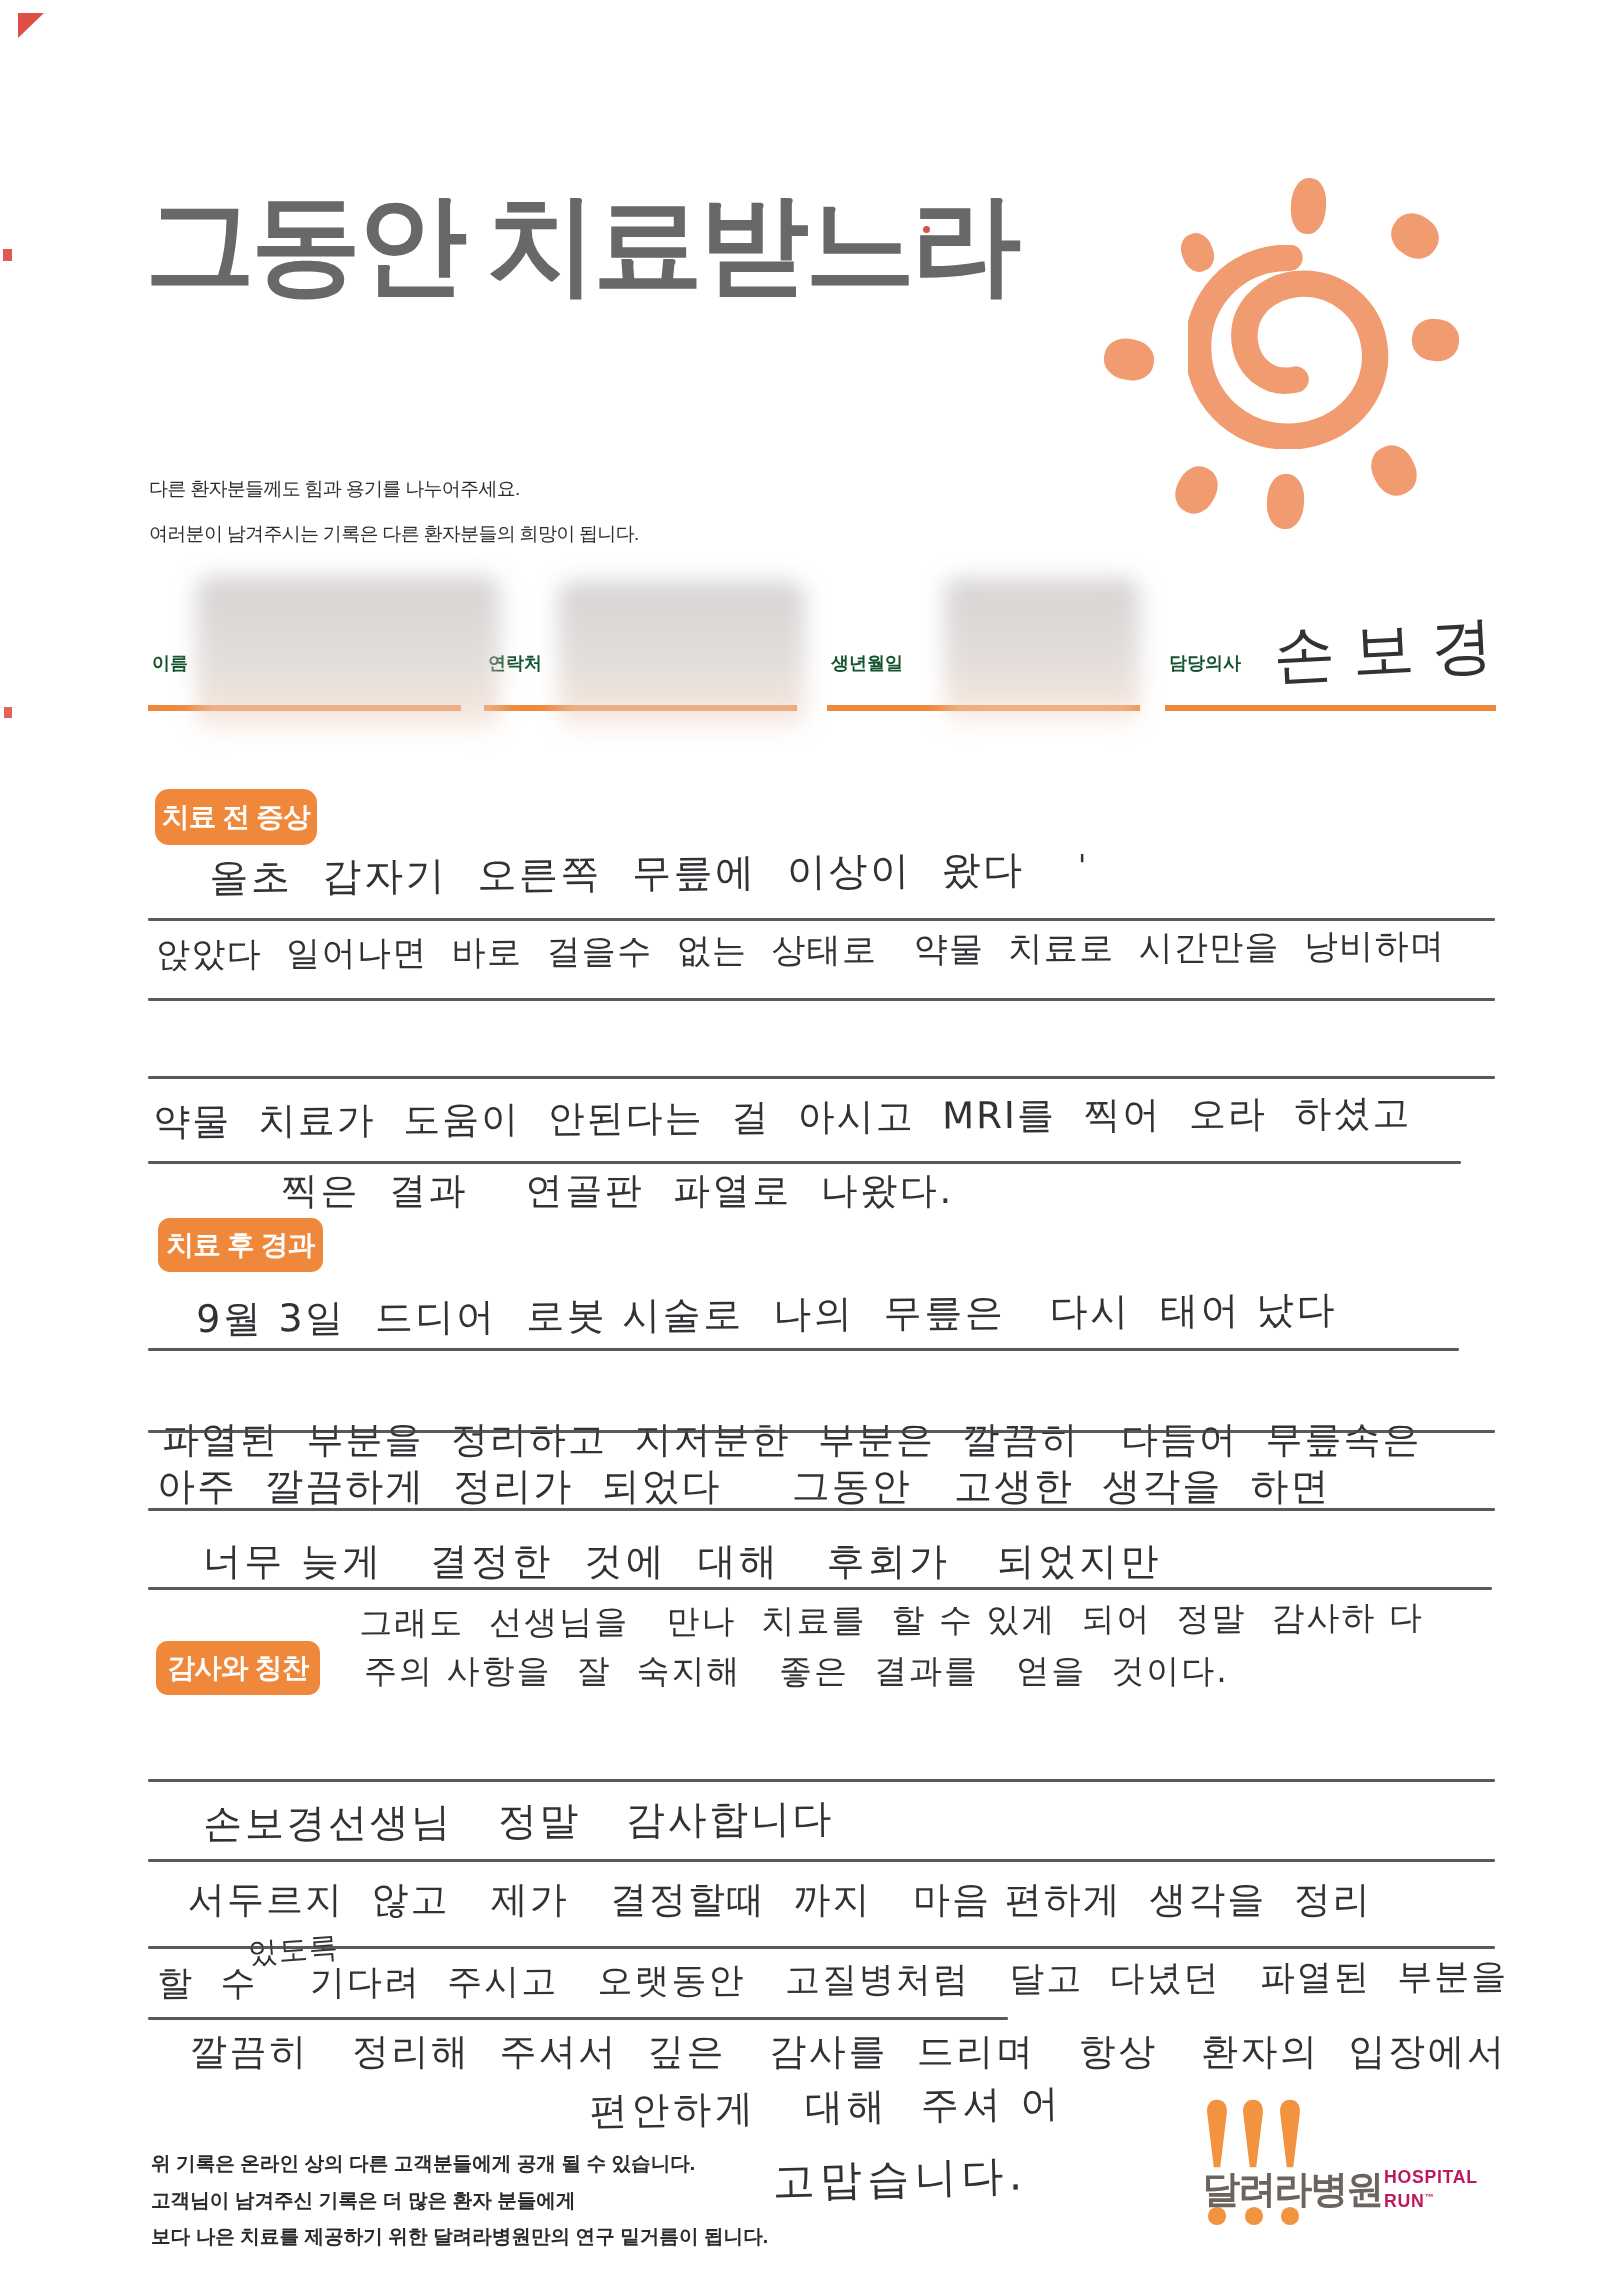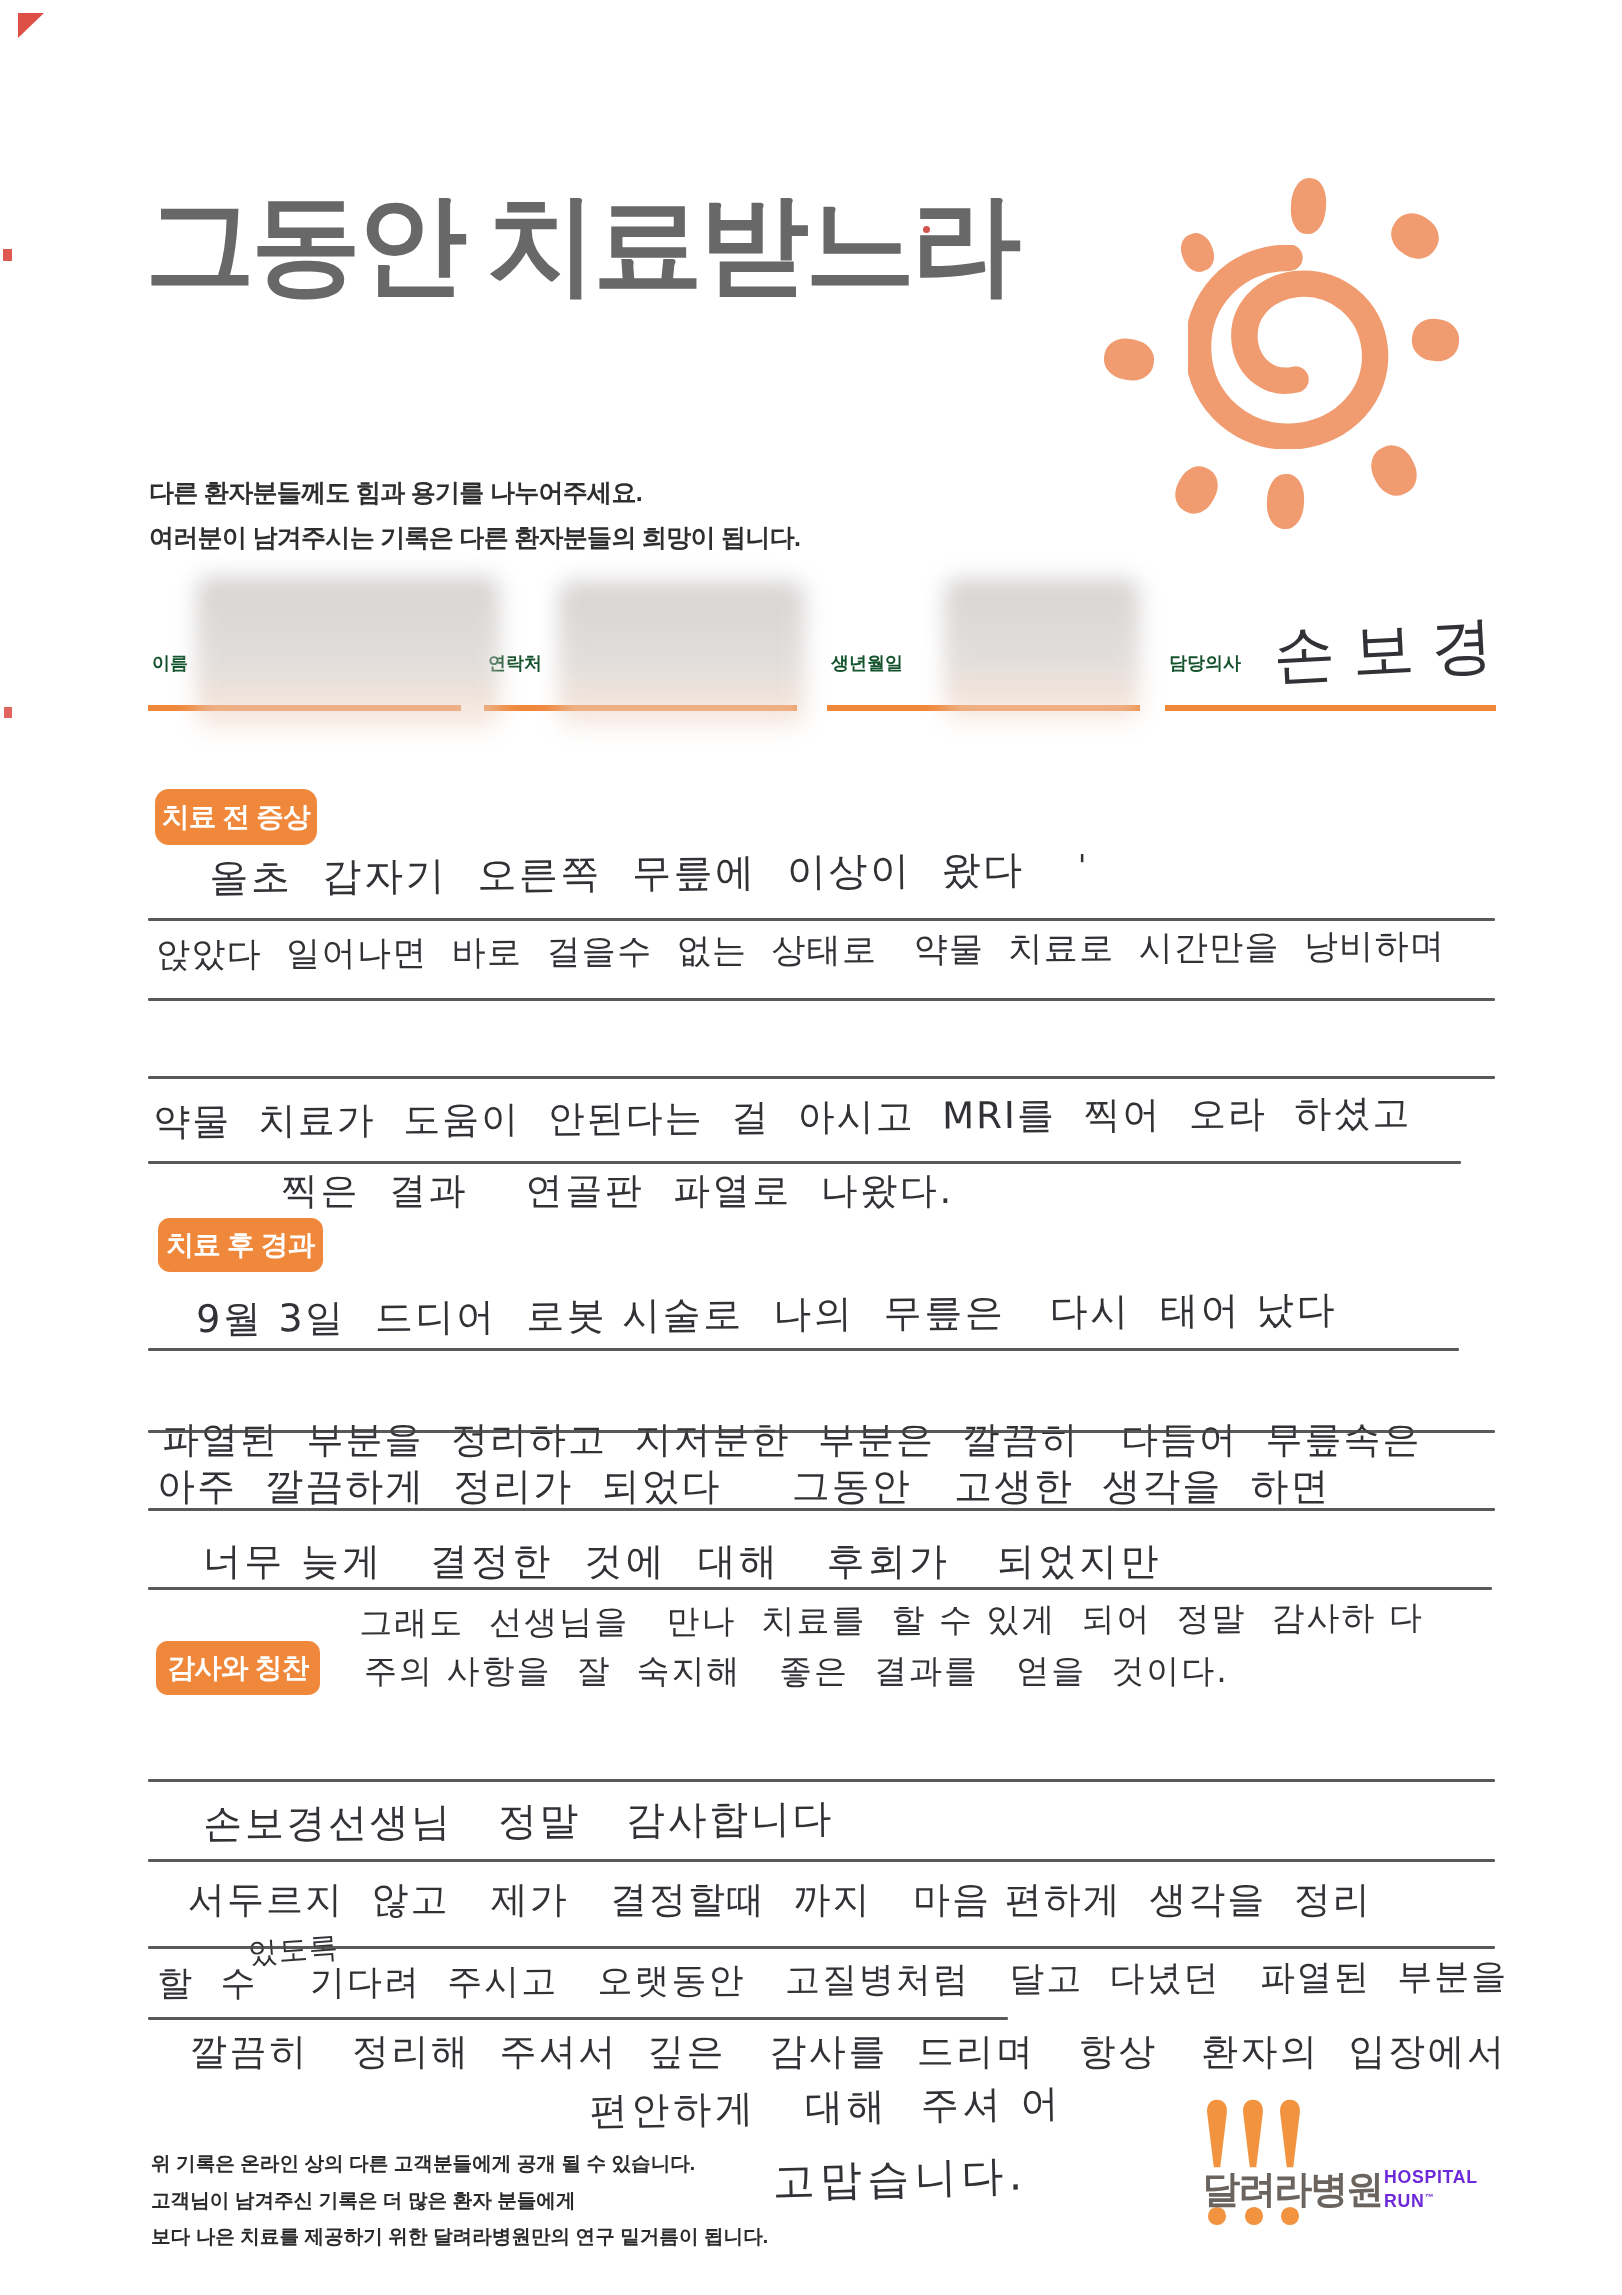--- a/index.html
+++ b/index.html
@@ -5,22 +5,22 @@
   html,body{margin:0;padding:0;background:#e8e8e8;}
   .page{position:relative;width:1623px;height:2295px;background:#ffffff;overflow:hidden;
         font-family:"Liberation Sans","DejaVu Sans",sans-serif;}
 
   
   .title-line{position:absolute;left:145px;color:#686868;
         font-family:"Liberation Serif","DejaVu Serif",serif;font-weight:bold;
         font-size:110px;letter-spacing:-3.9px;white-space:pre;}
   #title1{top:171px;}
   #title2{top:304px;}
-  .subtitle-line{position:absolute;left:149px;color:#2e2e2e;font-weight:bold;
-        font-size:25px;letter-spacing:-0.7px;white-space:pre;}
+  .subtitle-line{position:absolute;left:149px;color:#2e2e2e;font-weight:normal;
+        font-size:19px;letter-spacing:-0.7px;white-space:pre;}
   #subtitle1{top:476px;}
   #subtitle2{top:521px;}
 
   
   .sun{position:absolute;left:1080px;top:157px;width:419px;height:380px;}
   .sun svg{position:absolute;left:108px;top:88px;}
   .ray{position:absolute;background:#f19b70;border-radius:46%;}
   #rayN {left:211px;top:21px;width:35px;height:56px;transform:rotate(4deg);}
   #rayNE{left:311px;top:58px;width:48px;height:42px;transform:rotate(33deg);}
   #rayE {left:332px;top:162px;width:47px;height:42px;transform:rotate(8deg);}
@@ -89,21 +89,21 @@
   #notice1{top:2103px;} #notice2{top:2140px;} #notice3{top:2176px;}
 
   .logo{position:absolute;left:1197px;top:2091px;width:366px;height:144px;}
   .bang{position:absolute;top:6.5px;}
   #bang1{left:8.5px;} #bang2{left:45px;} #bang3{left:82px;}
   .bang-dot{position:absolute;top:116px;width:17.7px;height:17.7px;border-radius:50%;background:#f2933f;}
   #bdot1{left:11px;} #bdot2{left:48px;} #bdot3{left:84px;}
   .logo-ko{position:absolute;left:5.2px;top:73px;font-size:38px;font-weight:bold;
         color:#6b645e;letter-spacing:-2px;}
   .logo-en{position:absolute;left:187px;top:77px;font-size:17.7px;font-weight:bold;
-        color:#6d28d9;letter-spacing:0.7px;line-height:19.6px;}
+        color:#be185d;letter-spacing:0.7px;line-height:19.6px;}
   .logo-tm{font-size:9.2px;vertical-align:super;}
 
   
   .artifact{position:absolute;z-index:6;}
   #art-corner{left:18.3px;top:13px;width:0;height:0;
         border-top:25px solid rgba(216,48,38,.85);border-right:26px solid transparent;}
   #art-edge1{left:2.6px;top:249px;width:9.8px;height:11.8px;background:rgba(216,48,38,.8);}
   #art-edge2{left:3.9px;top:707px;width:7.9px;height:10.5px;background:rgba(216,48,38,.75);}
   #art-dot{left:923px;top:226px;width:7.2px;height:7.2px;border-radius:50%;background:rgba(200,40,32,.8);}
 </style>

